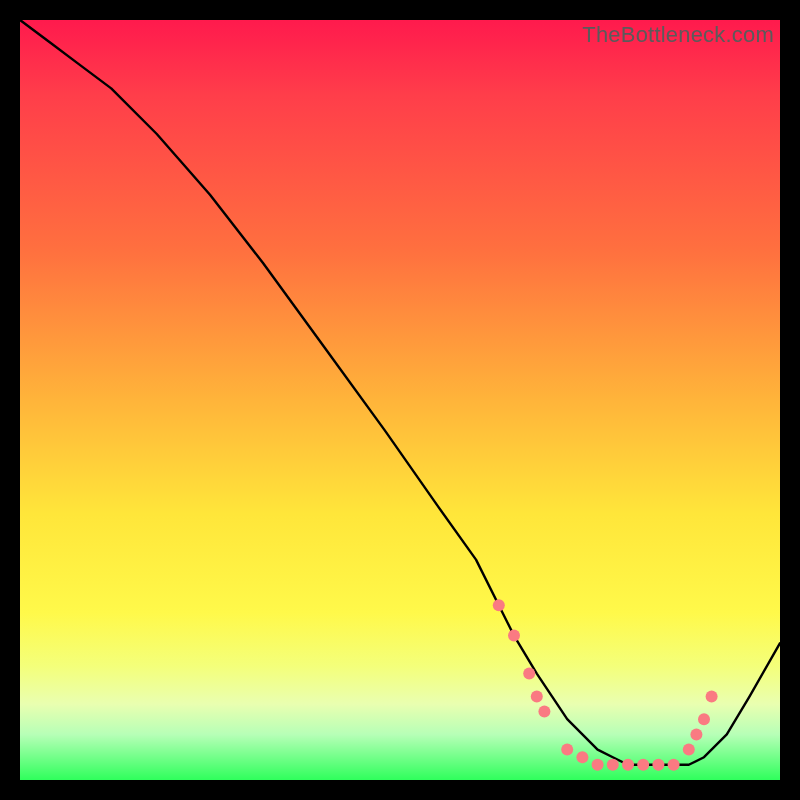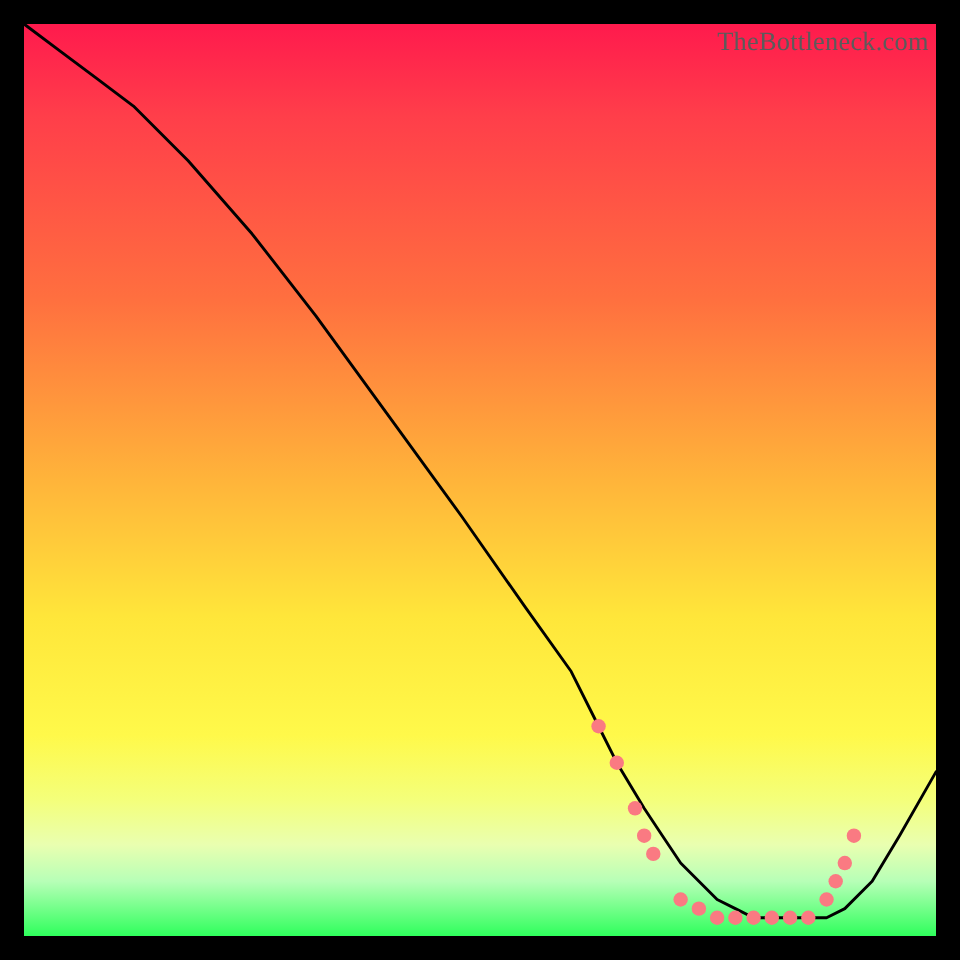--- a/index.html
+++ b/index.html
@@ -30,21 +30,20 @@
       #ff3e4a 10%,
       #ff6f3f 30%,
       #ffb43a 50%,
       #ffe63a 65%,
       #fff94a 78%,
       #f4ff7a 85%,
       #e9ffb0 90%,
       #b7ffb7 94%,
       #2fff5c 100%
     );
-    font-family: Liberation Serif, serif;
   }
   .watermark {
     position: absolute;
     top: 2px;
     right: 6px;
     color: #5b5b5b;
     font-size: 22px;
     font-weight: 500;
     letter-spacing: 0.2px;
     user-select: none;

